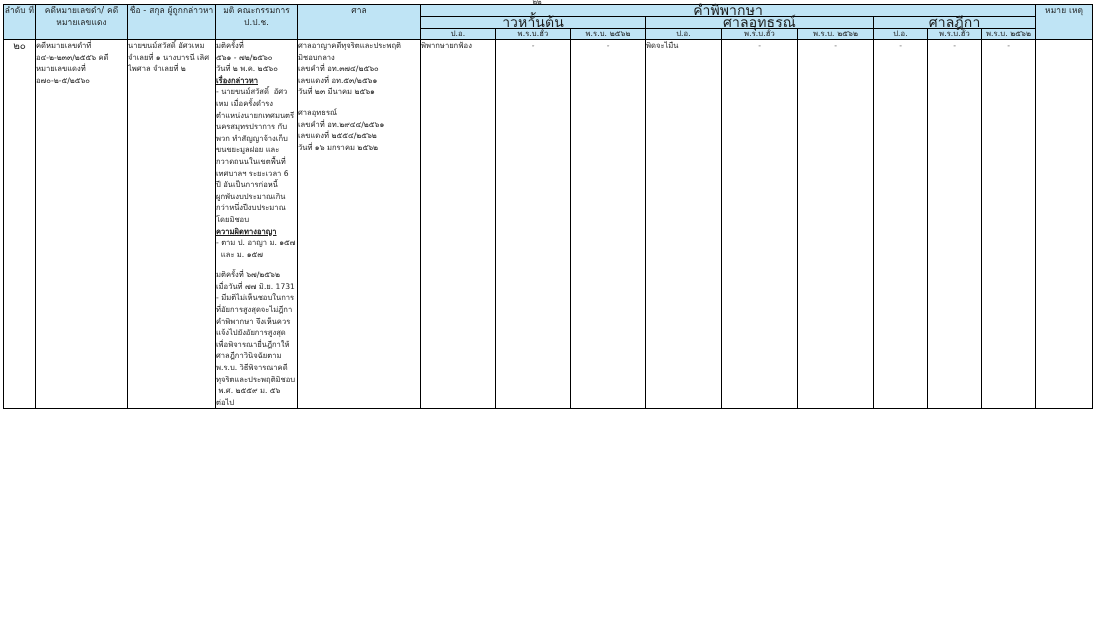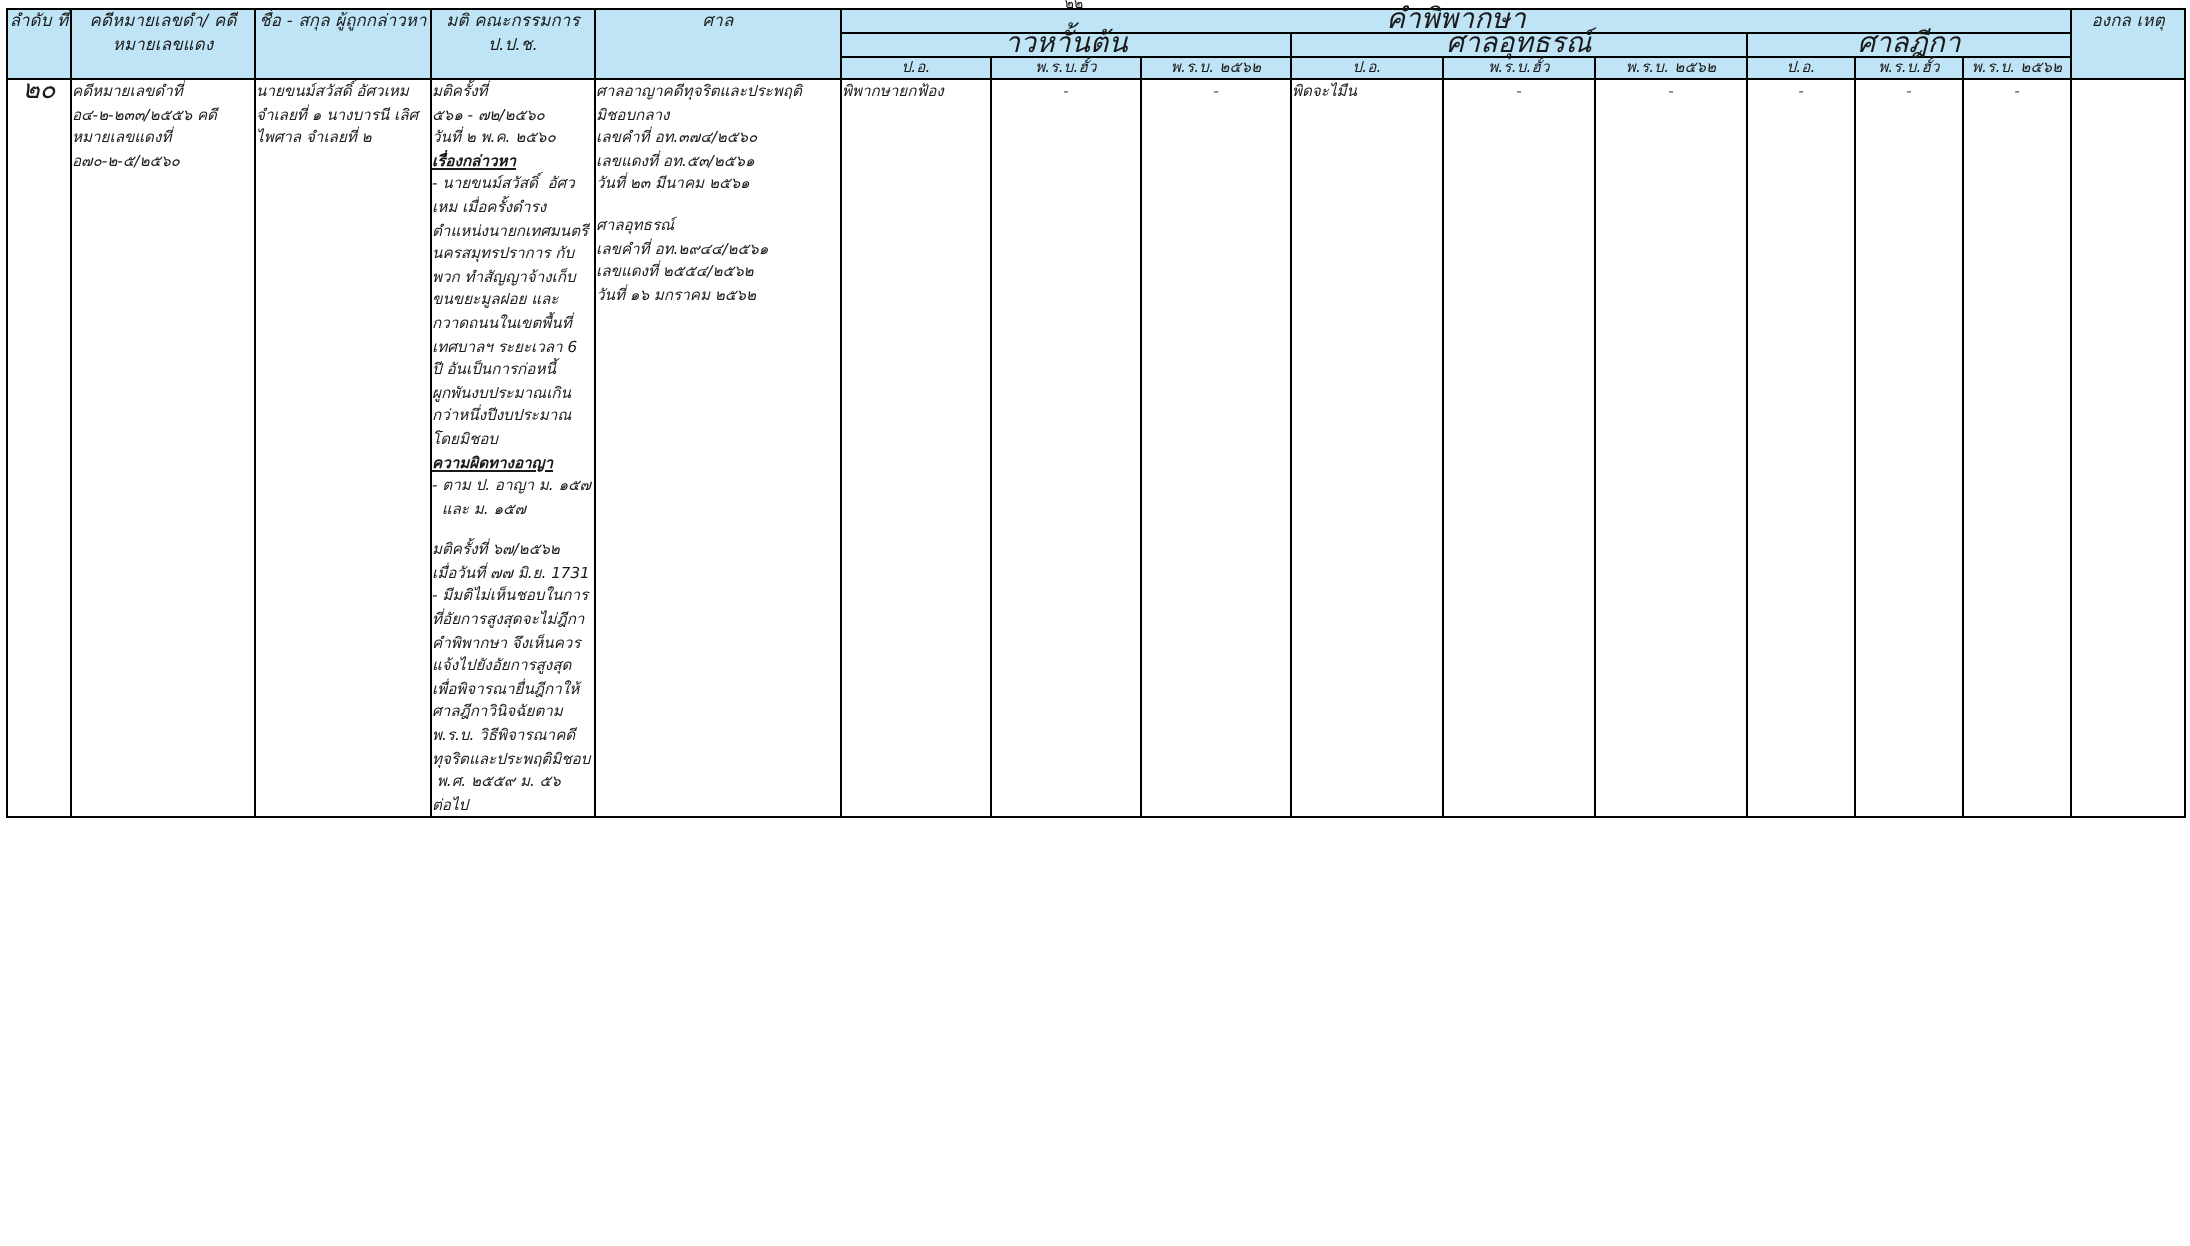--- a/index.html
+++ b/index.html
@@ -37,21 +37,20 @@
   }
 
   table.doc {
     position: absolute;
     top: 4px;
     left: 3px;
     width: 1089px;
     border-collapse: collapse;
     table-layout: fixed;
     background: #0f766e;
-    font-style: italic;
   }
 
   table.doc th,
   table.doc td {
     border: 1px solid #000000;
     vertical-align: top;
     padding: 0;
     font-weight: normal;
   }
 
@@ -82,21 +81,21 @@
   td.cell {
     background: #ffffff;
     color: #1a1a1a;
     font-size: 7.6px;
     line-height: 11.6px;
     padding: 4px 3px 3px 3px;
     text-align: left;
   }
   td.cell-num {
     text-align: center;
-    font-size: 13px;
+    font-size: 10px;
     padding-top: 4px;
   }
   td.cell-dash {
     text-align: center;
     font-size: 7.6px;
     padding-top: 4px;
     color: #555;
   }
 
   .ln { display: block; white-space: pre-wrap; }
@@ -137,21 +136,21 @@
 ที่</th>
         <th class="hd" rowspan="3">คดีหมายเลขดำ/
 คดีหมายเลขแดง</th>
         <th class="hd" rowspan="3">ชื่อ - สกุล
 ผู้ถูกกล่าวหา</th>
         <th class="hd" rowspan="3">มติ
 คณะกรรมการ
 ป.ป.ช.</th>
         <th class="hd" rowspan="3">ศาล</th>
         <th class="hd hd-group" colspan="9">คำพิพากษา</th>
-        <th class="hd" rowspan="3">องกล
+        <th class="hd" rowspan="3">หมาย
 เหตุ</th>
       </tr>
       <tr>
         <th class="hd hd-group" colspan="3">าวหาั้นต้น</th>
         <th class="hd hd-group" colspan="3">ศาลอุทธรณ์</th>
         <th class="hd hd-group" colspan="3">ศาลฎีกา</th>
       </tr>
       <tr>
         <th class="hd hd-sub">ป.อ.</th>
         <th class="hd hd-sub">พ.ร.บ.ฮั้ว</th>

